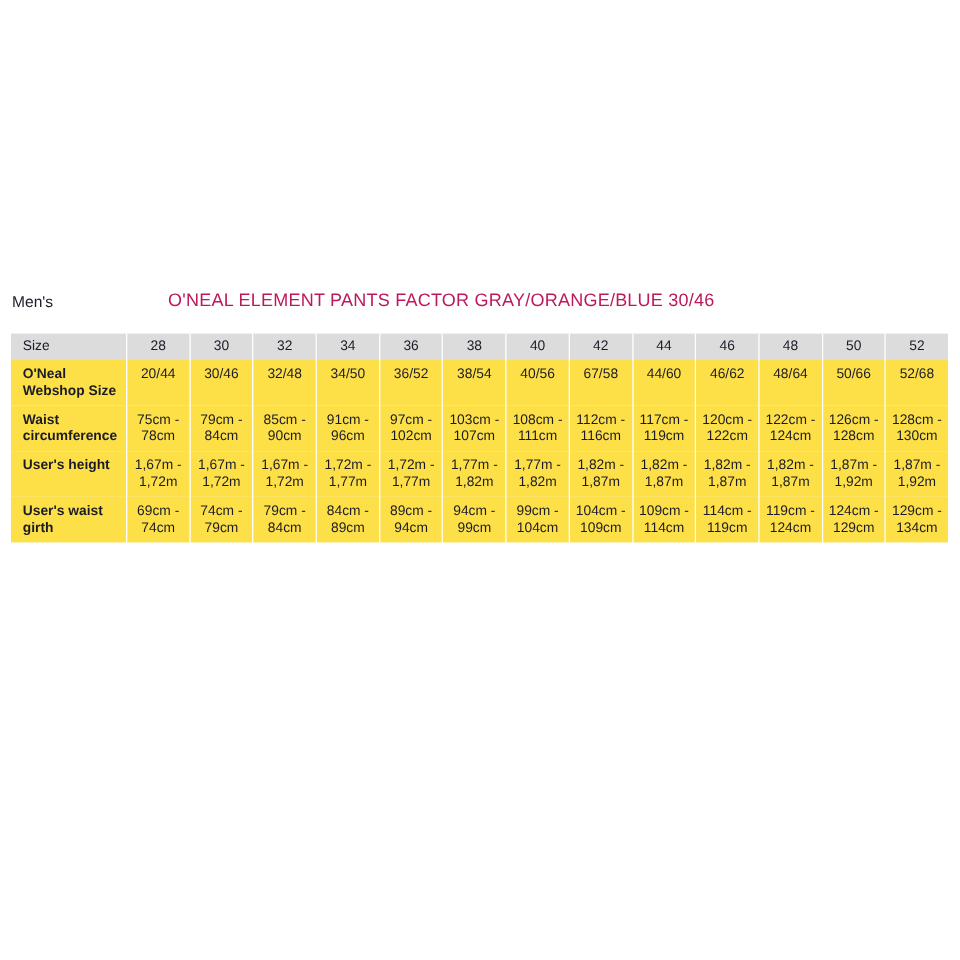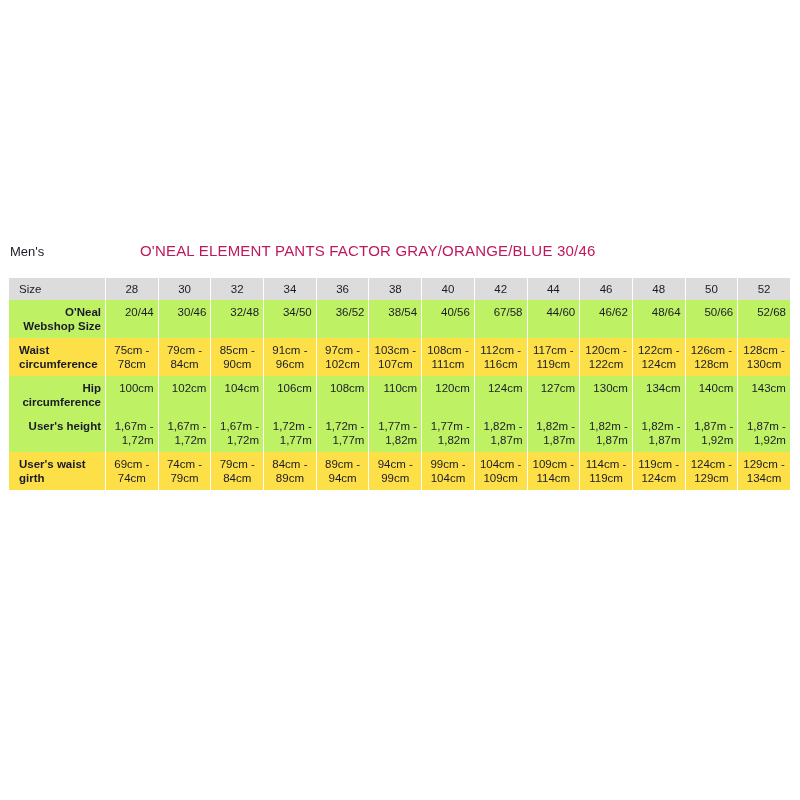--- a/index.html
+++ b/index.html
@@ -83,21 +83,21 @@
     padding-top: 4px;
     padding-bottom: 4px;
   }
   table.size-chart thead th.row-label {
     text-align: left;
     font-weight: normal;
     padding-left: 10px;
   }
 
   
-  table.size-chart tbody tr.odd  td { background: #bef264; text-align: right; }
+  table.size-chart tbody tr.odd  td { background: #fde047; }
   table.size-chart tbody tr.even td { background: #fde047; }
 
   table.size-chart td.row-label {
     text-align: left;
     font-weight: bold;
     padding-left: 10px;
   }
   table.size-chart td.value {
     text-align: center;
   }
@@ -176,36 +176,20 @@
           <td class="value">103cm - 107cm</td>
           <td class="value">108cm - 111cm</td>
           <td class="value">112cm - 116cm</td>
           <td class="value">117cm - 119cm</td>
           <td class="value">120cm - 122cm</td>
           <td class="value">122cm - 124cm</td>
           <td class="value">126cm - 128cm</td>
           <td class="value">128cm - 130cm</td>
         </tr>
 
-        <tr class="odd">
-          <td class="row-label">Hip circumference</td>
-          <td class="value">100cm</td>
-          <td class="value">102cm</td>
-          <td class="value">104cm</td>
-          <td class="value">106cm</td>
-          <td class="value">108cm</td>
-          <td class="value">110cm</td>
-          <td class="value">120cm</td>
-          <td class="value">124cm</td>
-          <td class="value">127cm</td>
-          <td class="value">130cm</td>
-          <td class="value">134cm</td>
-          <td class="value">140cm</td>
-          <td class="value">143cm</td>
-        </tr>
 
 
         <tr class="odd">
           <td class="row-label">User's height</td>
           <td class="value">1,67m - 1,72m</td>
           <td class="value">1,67m - 1,72m</td>
           <td class="value">1,67m - 1,72m</td>
           <td class="value">1,72m - 1,77m</td>
           <td class="value">1,72m - 1,77m</td>
           <td class="value">1,77m - 1,82m</td>

